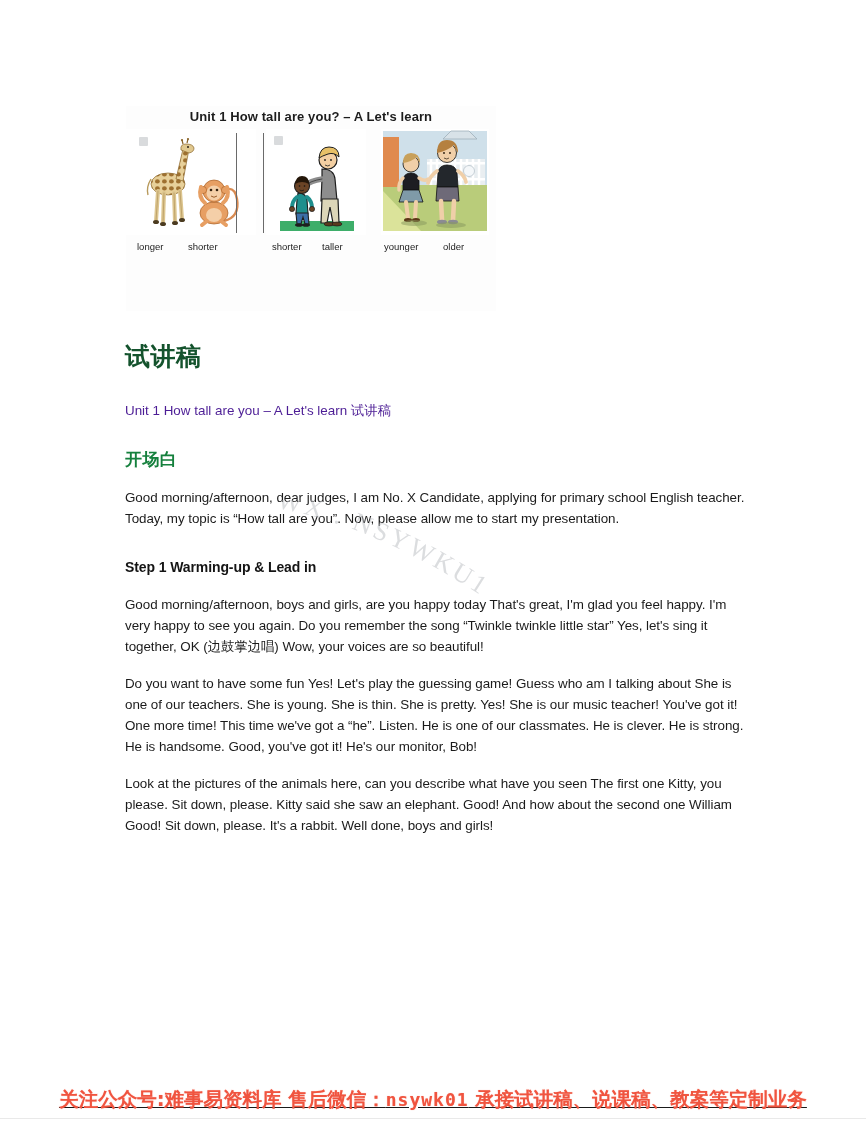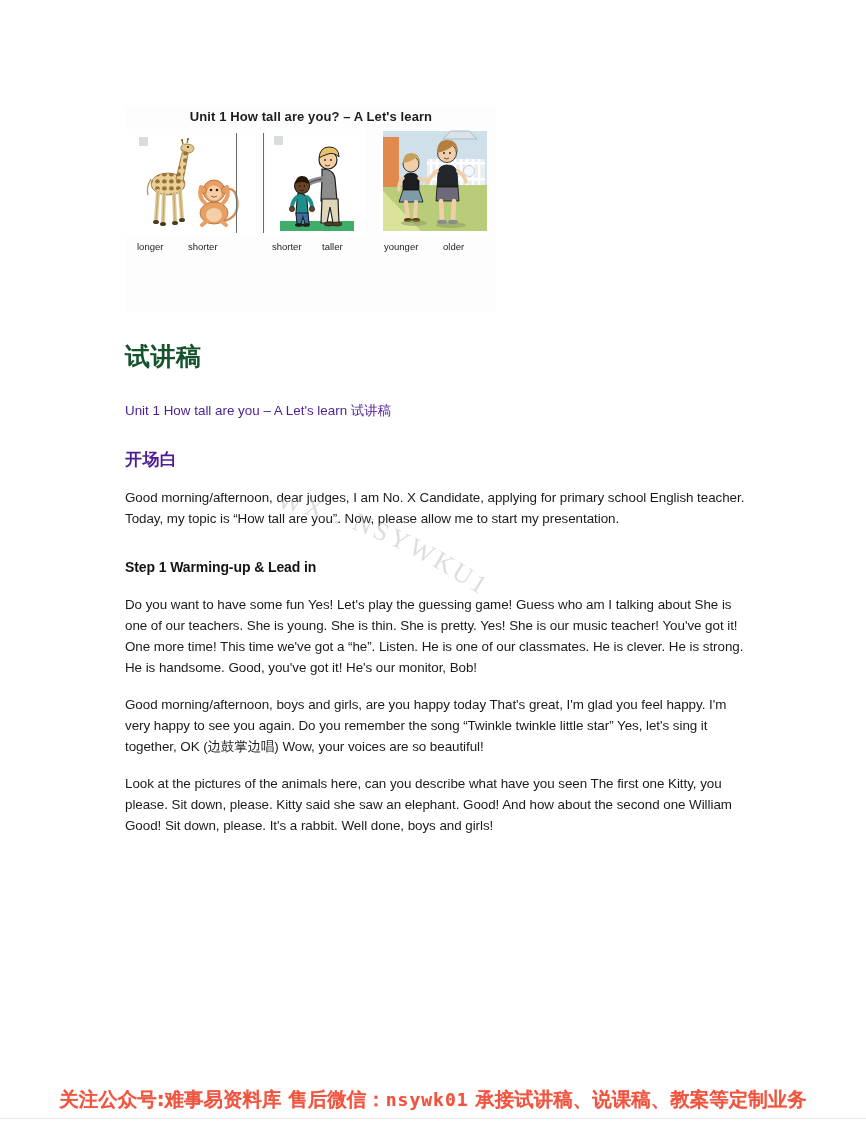--- a/index.html
+++ b/index.html
@@ -103,21 +103,21 @@
     margin: 4px 0 0 0;
     color: #14532d;
     letter-spacing: .5px;
   }
   h2.cn-sub {
     font-family: "DejaVu Sans", "Liberation Sans", sans-serif;
     font-size: 17px;
     font-weight: bold;
     line-height: 24px;
     margin: 26px 0 0 0;
-    color: #4c1d95;
+    color: #15803d;
     letter-spacing: .4px;
   }
   h2.en-step {
     font-size: 14px;
     font-weight: bold;
     line-height: 22px;
     margin: 27px 0 0 0;
     color: #141414;
     letter-spacing: -.1px;
   }
@@ -157,20 +157,21 @@
   .footer-banner {
     position: absolute;
     left: 0;
     right: 0;
     bottom: 6px;
     height: 34px;
     display: flex;
     align-items: center;
     justify-content: center;
     white-space: nowrap;
+    text-decoration: underline;
   }
   .footer-text {
     font-family: "DejaVu Sans", "Liberation Sans", sans-serif;
     font-size: 19.5px;
     font-weight: bold;
     color: #f0543f;
     letter-spacing: 0px;
     text-shadow: 0 0 1px rgba(240,84,63,.45);
   }
   .footer-text .mono {
@@ -366,22 +367,22 @@
   <div class="doc">
 
     <h1 class="cn-title">试讲稿</h1>
 
     <p class="subtitle-line">Unit 1 How tall are you – A Let's learn 试讲稿</p>
 
     <h2 class="cn-sub">开场白</h2>
     <p class="body">Good morning/afternoon, dear judges, I am No. X Candidate, applying for primary school English teacher. Today, my topic is “How tall are you”. Now, please allow me to start my presentation.</p>
 
     <h2 class="en-step">Step 1 Warming-up &amp; Lead in</h2>
+    <p class="body">Good morning/afternoon, boys and girls, are you happy today That's great, I'm glad you feel happy. I'm very happy to see you again. Do you remember the song “Twinkle twinkle little star” Yes, let's sing it together, OK (边鼓掌边唱) Wow, your voices are so beautiful!</p>
     <p class="body">Do you want to have some fun Yes! Let's play the guessing game! Guess who am I talking about She is one of our teachers. She is young. She is thin. She is pretty. Yes! She is our music teacher! You've got it! One more time! This time we've got a “he”. Listen. He is one of our classmates. He is clever. He is strong. He is handsome. Good, you've got it! He's our monitor, Bob!</p>
-    <p class="body">Good morning/afternoon, boys and girls, are you happy today That's great, I'm glad you feel happy. I'm very happy to see you again. Do you remember the song “Twinkle twinkle little star” Yes, let's sing it together, OK (边鼓掌边唱) Wow, your voices are so beautiful!</p>
 
     <p class="body">Look at the pictures of the animals here, can you describe what have you seen The first one Kitty, you please. Sit down, please. Kitty said she saw an elephant. Good! And how about the second one William Good! Sit down, please. It's a rabbit. Well done, boys and girls!</p>
   </div>
 
   <svg class="watermark" viewBox="0 0 300 110">
     <defs>
       <path id="wmArc" d="M 6 8 Q 110 26 230 108" fill="none"></path>
     </defs>
     <text>
       <textPath href="#wmArc" startOffset="0">WX . NSYWKU1</textPath>

